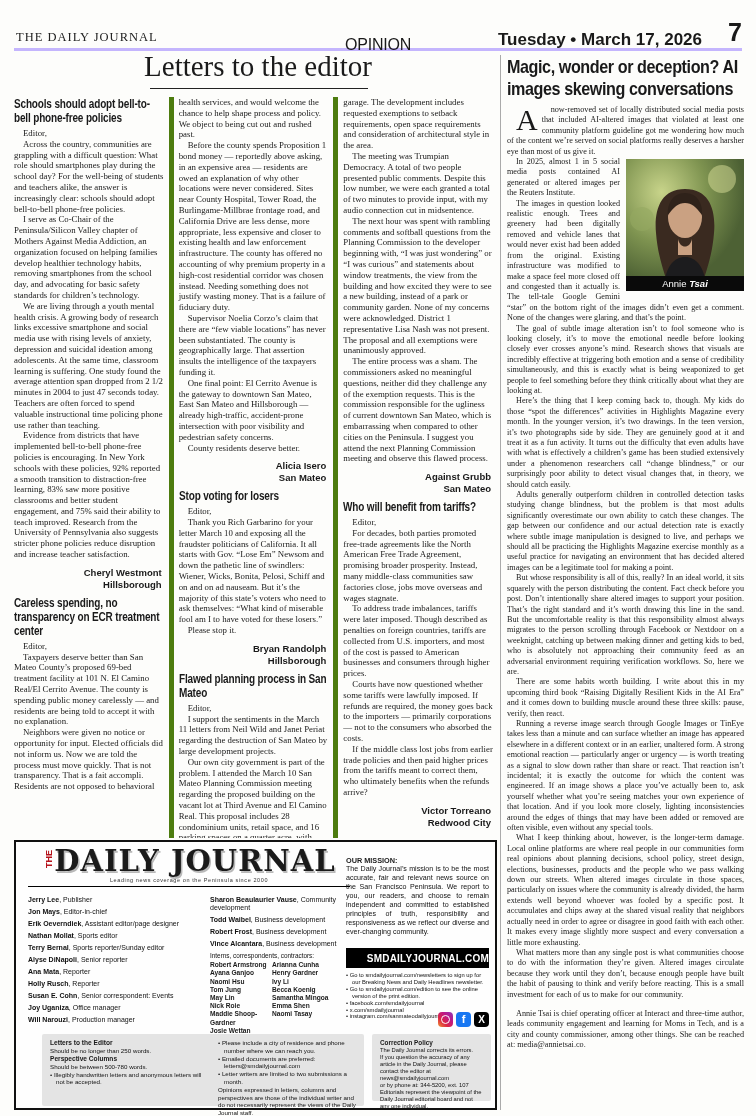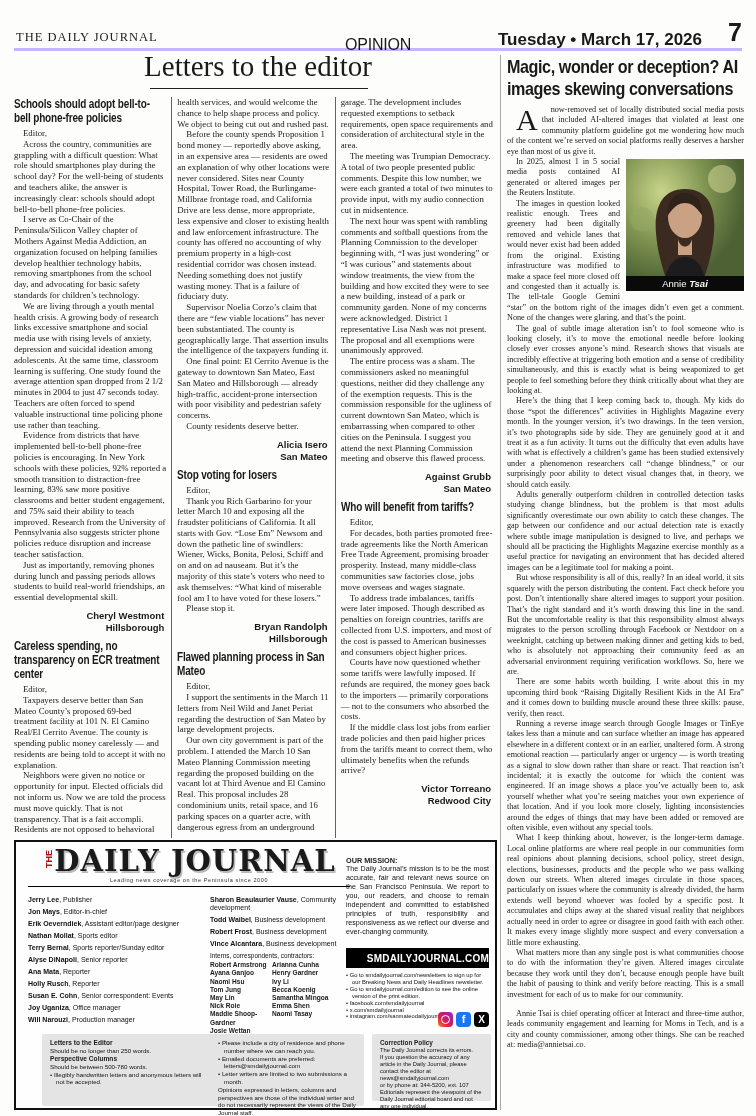--- a/index.html
+++ b/index.html
@@ -11,21 +11,21 @@
   #hdr .sect{position:absolute;left:50%;transform:translateX(-50%);top:0;font-family:"Liberation Sans",sans-serif;
              font-weight:normal;font-size:16px;letter-spacing:-0.2px;margin-top:12px;}
   #hdr .date{position:absolute;right:40px;top:6px;font-family:"Liberation Sans",sans-serif;font-weight:bold;font-size:17px;}
   #hdr .pgnum{position:absolute;right:0;top:-6px;font-family:"Liberation Sans",sans-serif;font-weight:bold;font-size:25px;}
   
   #lt-title{position:absolute;left:128px;top:50px;width:260px;text-align:center;font-size:29px;}
   #lt-rule{position:absolute;left:150px;top:88px;width:218px;border-top:1.5px solid #222;}
   
   #lcols{position:absolute;left:14px;top:97px;width:484px;height:741px;display:flex;}
   .lcol{flex:1 1 0;overflow:hidden;padding-right:5px;}
-  .lcol + .lcol{border-left:1px solid #4d7c0f;padding-left:5px;}
+  .lcol + .lcol{border-left:5px solid #4d7c0f;padding-left:5px;}
   .lcol p{margin:0;font-size:8.8px;line-height:10.8px;text-indent:9px;text-align:left;}
   .lcol p.cont{text-indent:0;}
   .lh{font-family:"Liberation Sans",sans-serif;font-weight:bold;font-size:12.5px;line-height:14px;
       letter-spacing:-0.2px;margin:5px 0 3px;transform:scaleX(.8);transform-origin:0 0;width:125%;}
   .lcol > :first-child{margin-top:0;}
   .sig{font-family:"Liberation Sans",sans-serif;font-weight:bold;font-size:9.5px;line-height:12px;
        text-align:right;margin:7px 2px 4px 0;}
   
   #vsep{position:absolute;left:500px;top:55px;width:1px;height:1055px;background:#aaa;}
   #oped{position:absolute;left:507px;top:56px;width:237px;}
@@ -104,21 +104,20 @@
   <div id="lt-rule"></div>
 
   <div id="lcols">
     <div class="lcol">
         <div class="lh">Schools should adopt bell-to-bell phone-free policies</div>
         <p>Editor,</p>
         <p>Across the country, communities are grappling with a difficult question: What role should smartphones play during the school day? For the well-being of students and teachers alike, the answer is increasingly clear: schools should adopt bell-to-bell phone-free policies.</p>
         <p>I serve as Co-Chair of the Peninsula/Silicon Valley chapter of Mothers Against Media Addiction, an organization focused on helping families develop healthier technology habits, removing smartphones from the school day, and advocating for basic safety standards for children’s technology.</p>
         <p>We are living through a youth mental health crisis. A growing body of research links excessive smartphone and social media use with rising levels of anxiety, depression and suicidal ideation among adolescents. At the same time, classroom learning is suffering. One study found the average attention span dropped from 2 1/2 minutes in 2004 to just 47 seconds today. Teachers are often forced to spend valuable instructional time policing phone use rather than teaching.</p>
         <p>Evidence from districts that have implemented bell-to-bell phone-free policies is encouraging. In New York schools with these policies, 92% reported a smooth transition to distraction-free learning, 83% saw more positive classrooms and better student engagement, and 75% said their ability to teach improved. Research from the University of Pennsylvania also suggests stricter phone policies reduce disruption and increase teacher satisfaction.</p>
-        <p>Just as importantly, removing phones during lunch and passing periods allows students to build real-world friendships, an essential developmental skill.</p>
         <div class="sig">
           <div>Cheryl Westmont</div>
           <div>Hillsborough</div>
         </div>
         <div class="lh">Careless spending, no transparency on ECR treatment center</div>
         <p>Editor,</p>
         <p>Taxpayers deserve better than San Mateo County’s proposed 69-bed treatment facility at 101 N. El Camino Real/El Cerrito Avenue. The county is spending public money carelessly — and residents are being told to accept it with no explanation.</p>
         <p>Neighbors were given no notice or opportunity for input. Elected officials did not inform us. Now we are told the process must move quickly. That is not transparency. That is a fait accompli. Residents are not opposed to behavioral</p>
       </div>
     <div class="lcol">
@@ -149,21 +148,21 @@
         <p>The meeting was Trumpian Democracy. A total of two people presented public comments. Despite this low number, we were each granted a total of two minutes to provide input, with my audio connection cut in midsentence.</p>
         <p>The next hour was spent with rambling comments and softball questions from the Planning Commission to the developer beginning with, “I was just wondering” or “I was curious” and statements about window treatments, the view from the building and how excited they were to see a new building, instead of a park or community garden. None of my concerns were acknowledged. District 1 representative Lisa Nash was not present. The proposal and all exemptions were unanimously approved.</p>
         <p>The entire process was a sham. The commissioners asked no meaningful questions, neither did they challenge any of the exemption requests. This is the commission responsible for the ugliness of current downtown San Mateo, which is embarrassing when compared to other cities on the Peninsula. I suggest you attend the next Planning Commission meeting and observe this flawed process.</p>
         <div class="sig">
           <div>Against Grubb</div>
           <div>San Mateo</div>
         </div>
         <div class="lh">Who will benefit from tariffs?</div>
         <p>Editor,</p>
         <p>For decades, both parties promoted free-trade agreements like the North American Free Trade Agreement, promising broader prosperity. Instead, many middle-class communities saw factories close, jobs move overseas and wages stagnate.</p>
-        <p>To address trade imbalances, tariffs were later imposed. Though described as penalties on foreign countries, tariffs are collected from U.S. importers, and most of the cost is passed to American businesses and consumers object higher prices.</p>
+        <p>To address trade imbalances, tariffs were later imposed. Though described as penalties on foreign countries, tariffs are collected from U.S. importers, and most of the cost is passed to American businesses and consumers through higher prices.</p>
         <p>Courts have now questioned whether some tariffs were lawfully imposed. If refunds are required, the money goes back to the importers — primarily corporations — not to the consumers who absorbed the costs.</p>
         <p>If the middle class lost jobs from earlier trade policies and then paid higher prices from the tariffs meant to correct them, who ultimately benefits when the refunds arrive?</p>
         <div class="sig">
           <div>Victor Torreano</div>
           <div>Redwood City</div>
         </div>
       </div>
   </div>
 
   <div id="vsep"></div>

